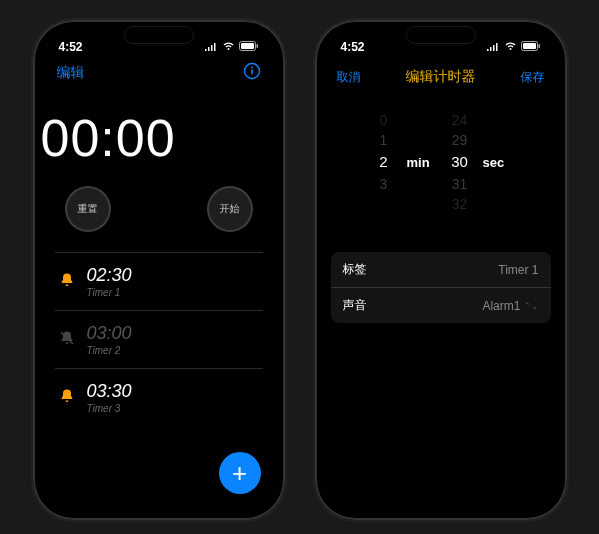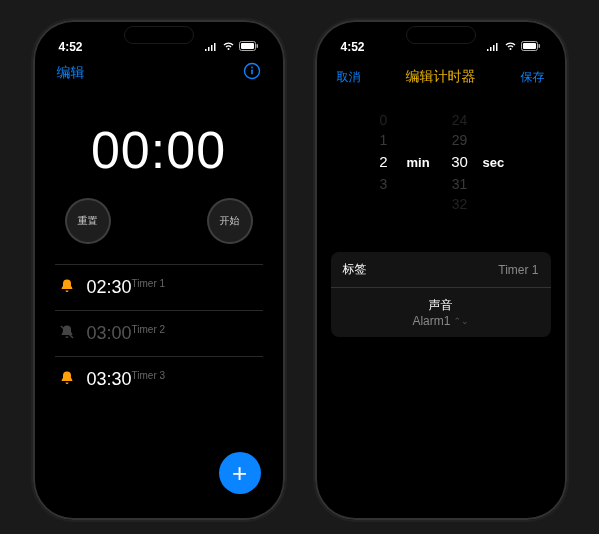--- a/index.html
+++ b/index.html
@@ -59,25 +59,24 @@
       display: flex;
       justify-content: space-between;
       align-items: center;
       padding: 6px 16px;
       height: 30px;
       font-family: Liberation Serif, serif;
     }
     .nav-edit { color: #0a84ff; font-size: 14px; }
     .info-icon { color: #0a84ff; }
     .big-time {
-      text-align: center;
       color: #fff;
       font-size: 52px;
       font-weight: 200;
-      margin-top: 32px;
+      margin-top: 20px;
       letter-spacing: 1px;
     }
     .buttons-row {
       display: flex;
       justify-content: space-between;
       padding: 18px 24px 20px;
     }
     .round-btn {
       width: 46px;
       height: 46px;
@@ -93,21 +92,21 @@
     .timer-list { padding: 0 14px; }
     .timer-item {
       display: flex;
       align-items: center;
       gap: 10px;
       padding: 12px 4px;
       border-top: 0.5px solid #2a2a2a;
     }
     .timer-item:first-child { border-top: 0.5px solid #2a2a2a; }
     .bell-icon { width: 18px; flex-shrink: 0; }
-    .timer-info { display: flex; flex-direction: row; }
+    .timer-info { display: flex; flex-direction: column; font-style: italic; }
     .timer-time { color: #fff; font-size: 18px; font-weight: 400; }
     .timer-time.muted { color: #555; }
     .timer-label { color: #666; font-size: 10px; margin-top: 1px; }
     .fab {
       position: absolute;
       bottom: 18px;
       right: 16px;
       width: 42px;
       height: 42px;
       border-radius: 50%;
@@ -174,21 +173,21 @@
       overflow: hidden;
     }
     .settings-row {
       display: flex;
       justify-content: space-between;
       align-items: center;
       padding: 9px 12px;
       font-size: 12px;
       color: #fff;
     }
-    .settings-row + .settings-row { border-top: 0.5px solid #333; flex-direction: column; }
+    .settings-row + .settings-row { border-top: 0.5px solid #333; }
     .settings-value { color: #888; font-size: 12px; display: flex; align-items: center; gap: 3px; }
     .chevron { color: #555; font-size: 9px; }
     .picker-wrap { position: relative; }
   </style>
 </head>
 <body>
 
 <div class="phone">
   <div class="notch"></div>
   <div class="screen">

